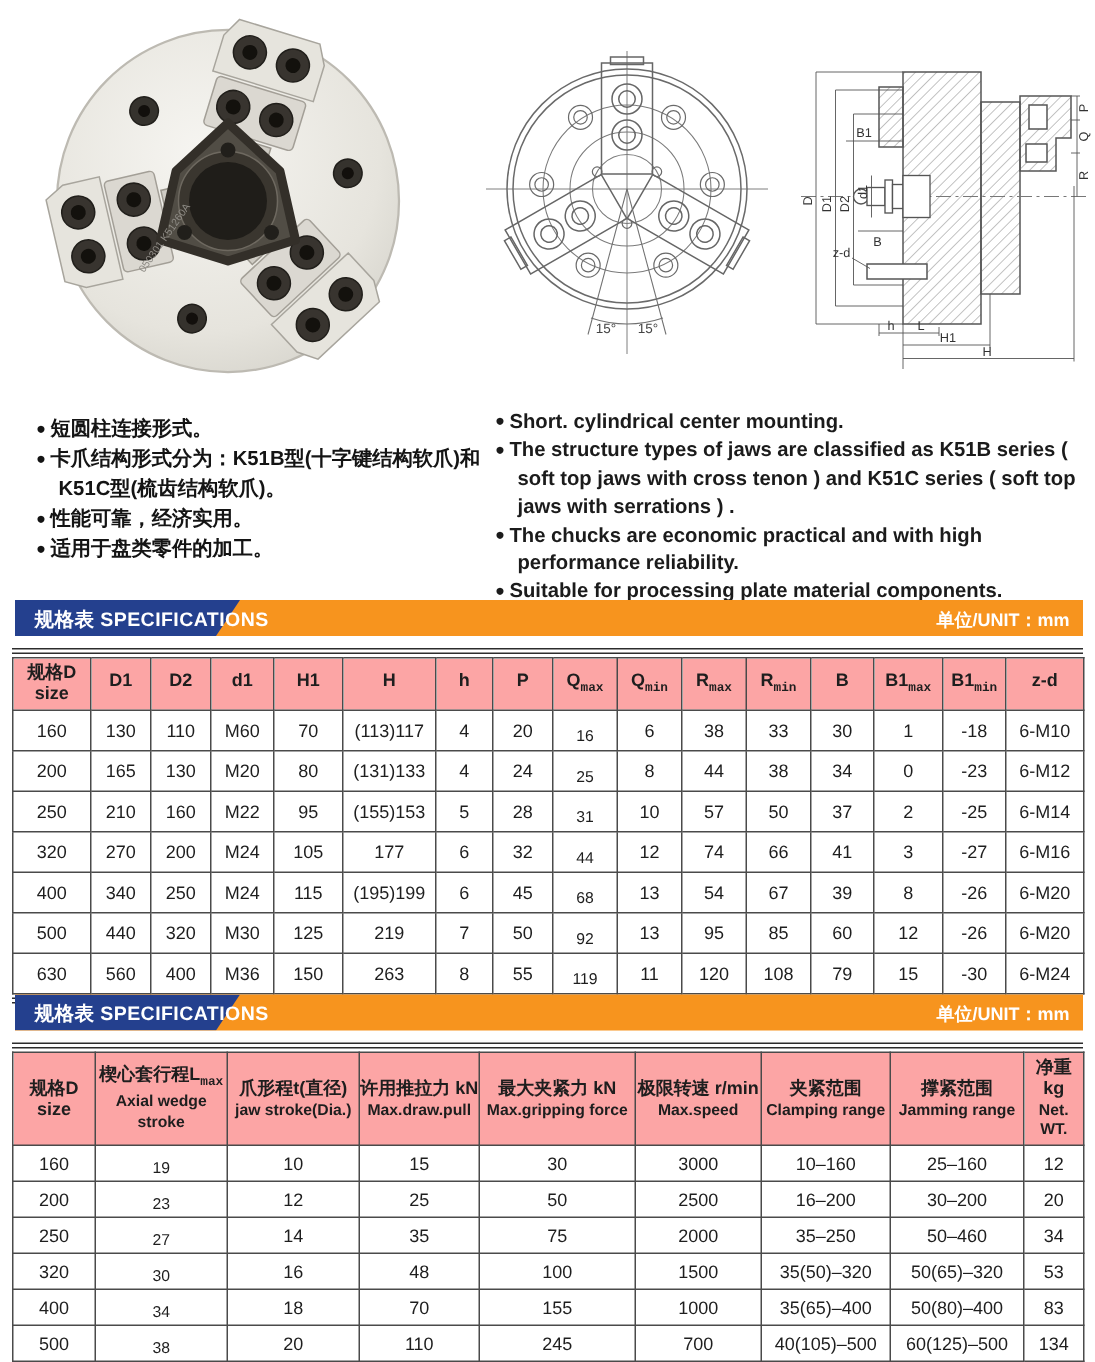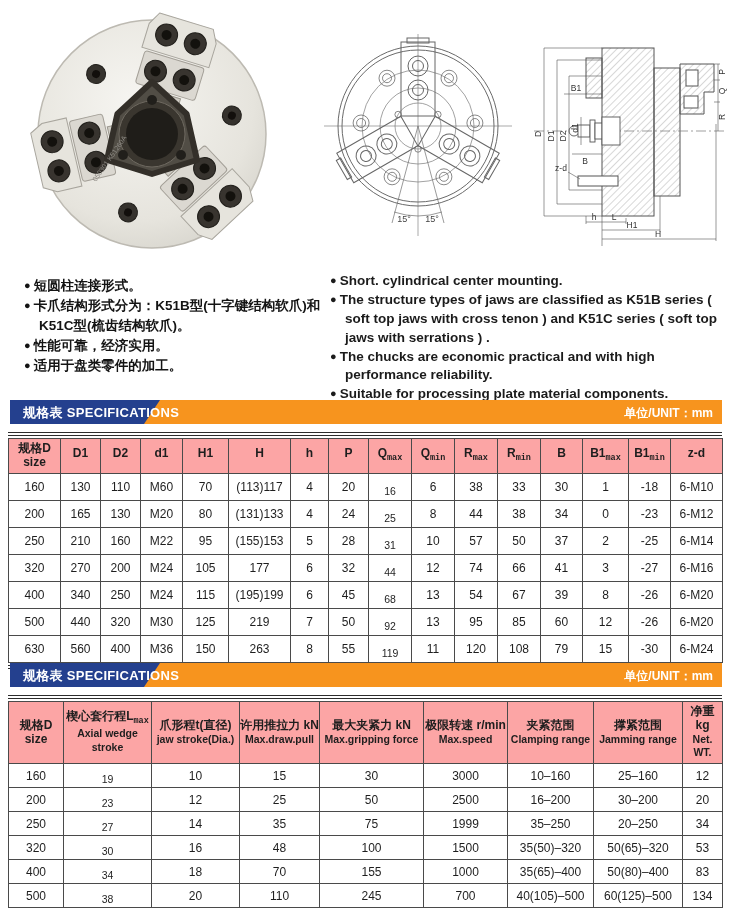--- a/index.html
+++ b/index.html
@@ -508,23 +508,23 @@
             <td>16–200</td>
             <td>30–200</td>
             <td>20</td>
           </tr>
           <tr>
             <td>250</td>
             <td>27</td>
             <td>14</td>
             <td>35</td>
             <td>75</td>
-            <td>1999</td>
+            <td>2000</td>
             <td>35–250</td>
-            <td>20–250</td>
+            <td>50–460</td>
             <td>34</td>
           </tr>
           <tr>
             <td>320</td>
             <td>30</td>
             <td>16</td>
             <td>48</td>
             <td>100</td>
             <td>1500</td>
             <td>35(50)–320</td>

